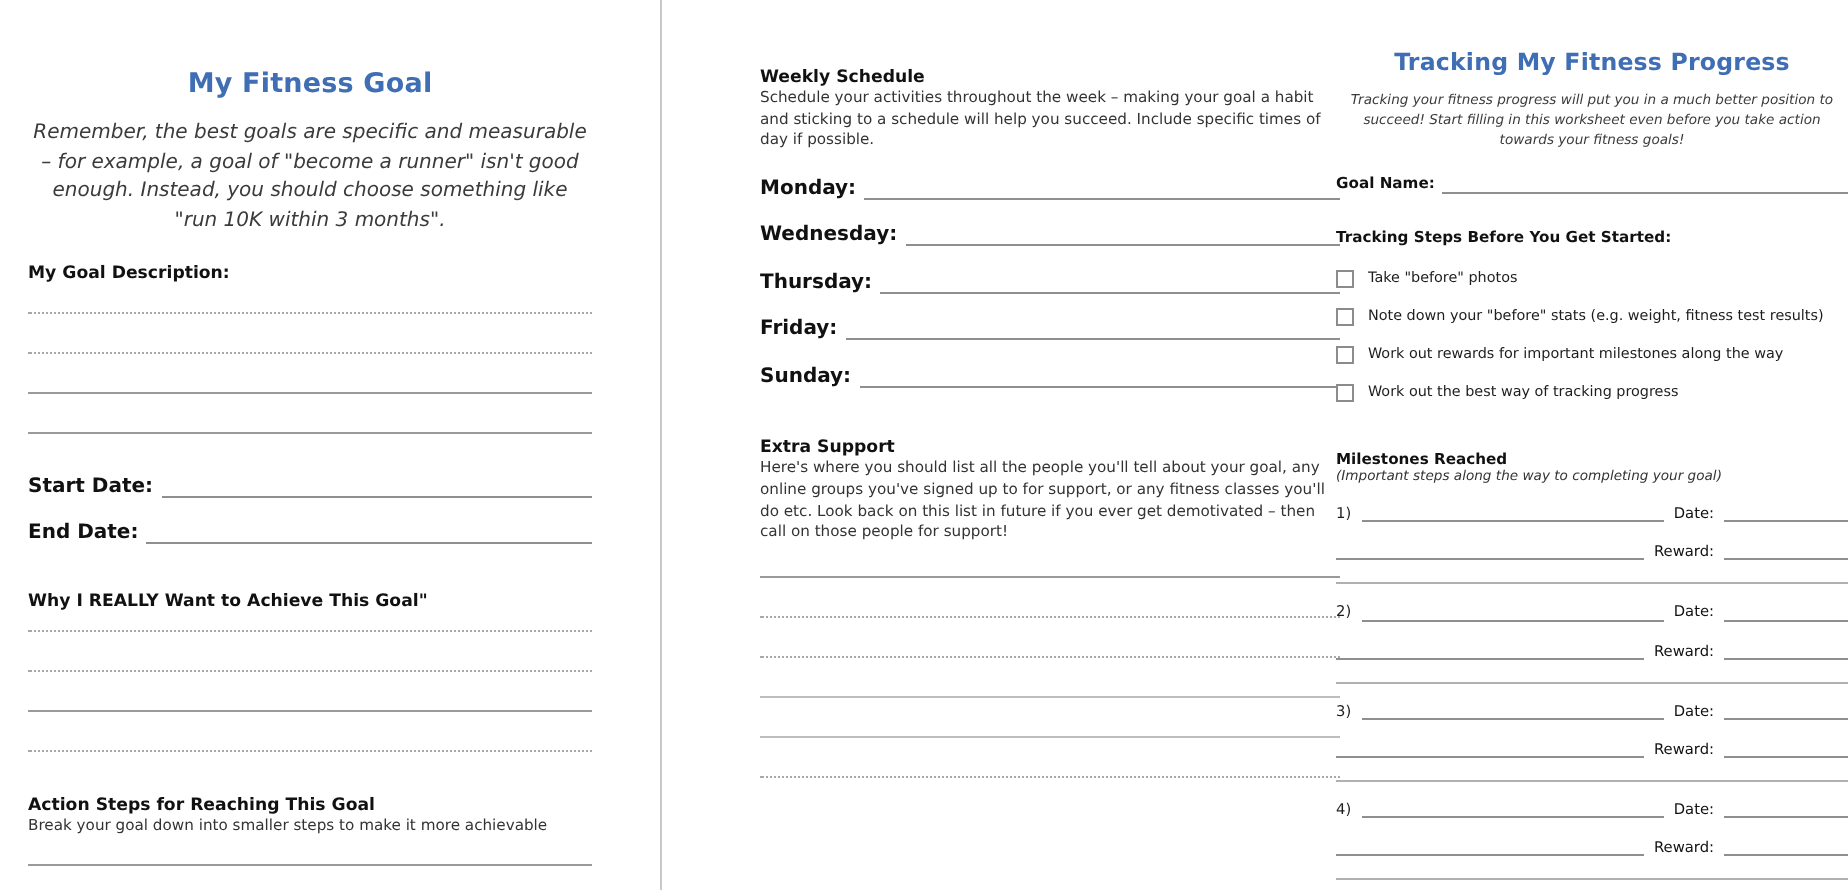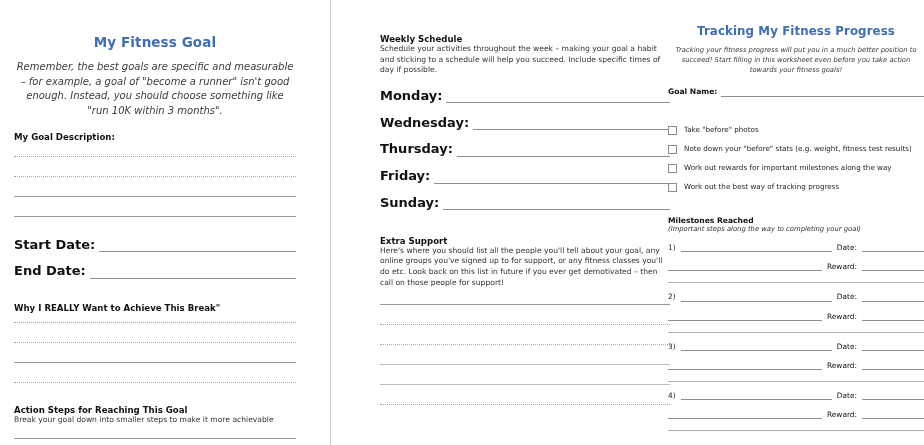--- a/index.html
+++ b/index.html
@@ -95,21 +95,21 @@
 
   
   .field {
     display: flex;
     align-items: flex-end;
     gap: 4px;
     width: 100%;
   }
   .field .lbl {
     font-weight: bold;
-    font-size: 13px;
+    font-size: 10px;
     white-space: nowrap;
     line-height: 1.1;
     color: #111;
   }
   .field .lbl-sm {
     font-weight: bold;
     font-size: 7.6px;
     white-space: nowrap;
     line-height: 1.1;
     color: #111;
@@ -220,21 +220,21 @@
 
     <div style="height:12px"></div>
 
     <div class="field">
       <span class="lbl">End Date:</span>
       <span class="blank"></span>
     </div>
 
     <div style="height:24px"></div>
 
-    <div class="sec-head">Why I REALLY Want to Achieve This Break"</div>
+    <div class="sec-head">Why I REALLY Want to Achieve This Goal"</div>
 
     <div class="rule-block">
       <div style="height:9px"></div>
       <div class="rule dotty"></div>
       <div style="height:19px"></div>
       <div class="rule dotty"></div>
       <div style="height:19px"></div>
       <div class="rule"></div>
       <div style="height:19px"></div>
       <div class="rule dotty"></div>
@@ -316,20 +316,21 @@
 
     <div style="height:12px"></div>
 
     <div class="field">
       <span class="lbl-sm">Goal Name:</span>
       <span class="blank"></span>
     </div>
 
     <div style="height:17px"></div>
 
+    <div class="sec-head-sm">Tracking Steps Before You Get Started:</div>
 
     <div style="height:12px"></div>
 
     <div class="check-row">
       <span class="checkbox"></span>
       <span class="check-txt">Take "before" photos</span>
     </div>
     <div class="check-row">
       <span class="checkbox"></span>
       <span class="check-txt">Note down your "before" stats (e.g. weight, fitness test results)</span>

